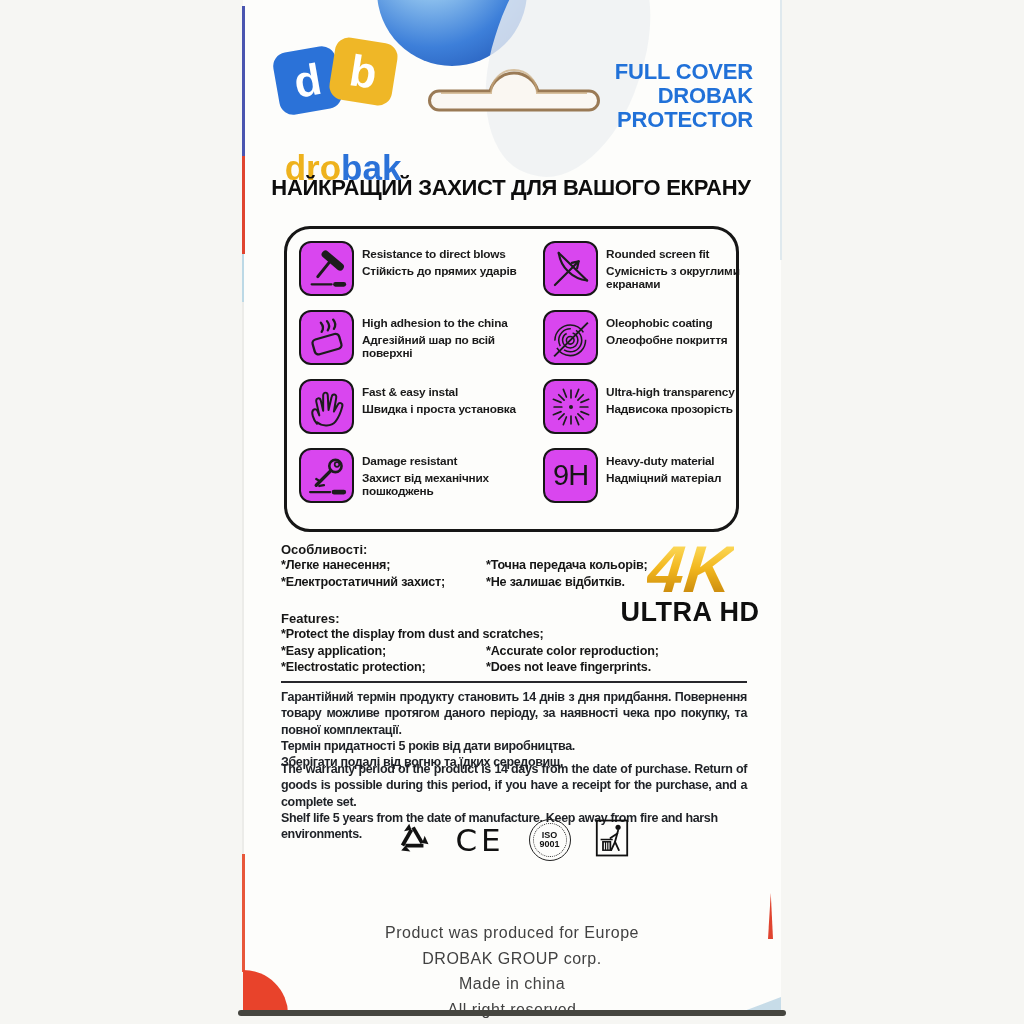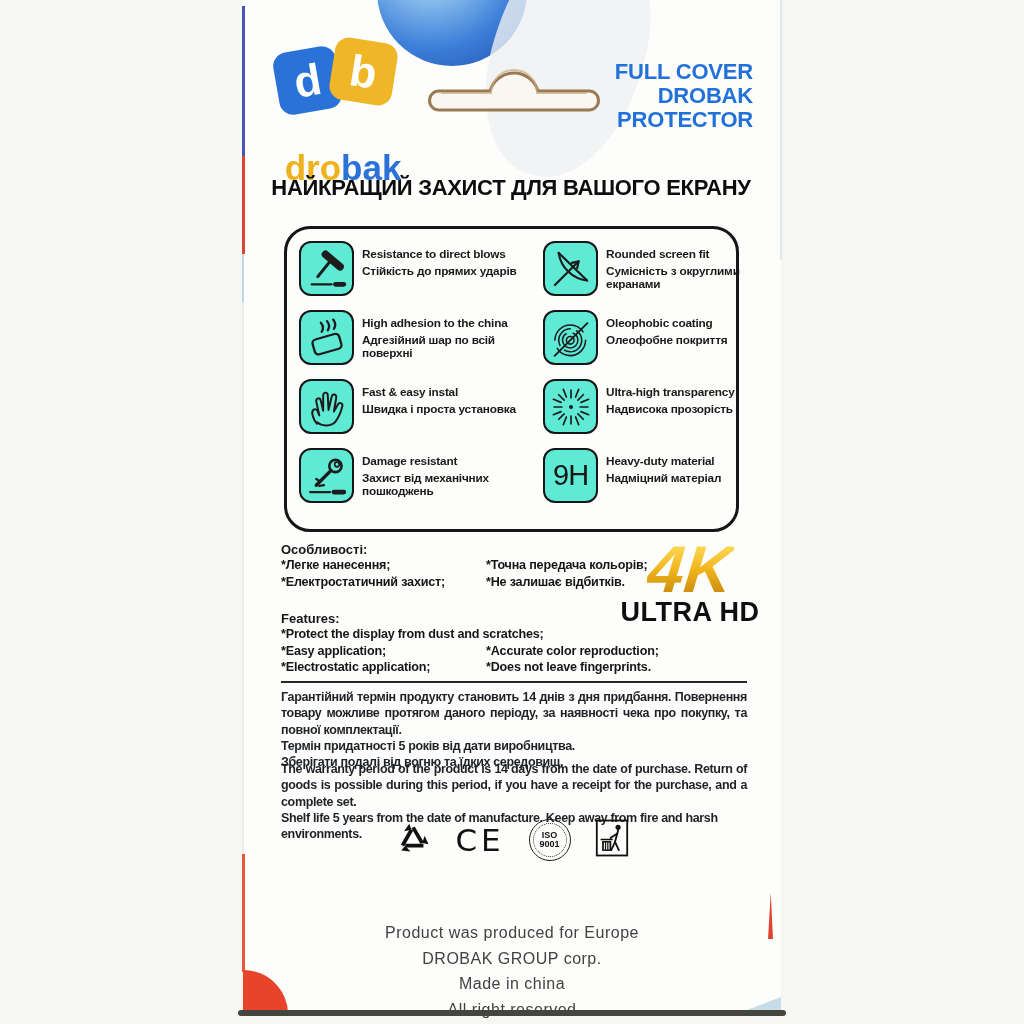--- a/index.html
+++ b/index.html
@@ -29,21 +29,21 @@
     font-size:22px;line-height:1.08;letter-spacing:-.2px;}
   
   #headline{position:absolute;left:18px;top:175px;width:500px;text-align:center;color:#0d0d0d;
     font-weight:700;font-size:22px;letter-spacing:-.3px;}
   
   #fbox{position:absolute;left:41px;top:226px;width:455px;height:306px;border:3px solid #161616;border-radius:26px;
     box-sizing:border-box;display:grid;grid-template-columns:52% 48%;grid-template-rows:repeat(4,1fr);grid-auto-flow:column;
     padding:12px 6px 12px 12px;column-gap:20px;}
   .fitem{display:flex;align-items:flex-start;}
   .ficon{flex:0 0 auto;width:55px;height:55px;border:2.6px solid #161616;border-radius:12px;box-sizing:border-box;
-    display:flex;align-items:center;justify-content:center;background:#5eead4;}
+    display:flex;align-items:center;justify-content:center;background:#d946ef;}
   .ficon svg{width:46px;height:46px;}
   .ftxt{margin-left:8px;padding-top:7px;color:#1a1a1a;}
   .ften{font-size:11.8px;font-weight:700;line-height:1.15;letter-spacing:-.2px;}
   .ftua{font-size:11.8px;font-weight:600;line-height:1.15;letter-spacing:-.2px;margin-top:3px;}
   .badge9h{font-size:29px;font-weight:400;color:#161616;letter-spacing:-1px;}
   
   .listsec{position:absolute;left:38px;width:470px;color:#161616;}
   #sec-ua{top:542px;}
   #sec-en{top:611px;}
   .listsec .hd{font-size:13px;font-weight:700;}
@@ -250,21 +250,21 @@
         <div class="ln">*Не залишає відбитків.</div>
       </div>
     </div>
 
     <div class="listsec" id="sec-en">
       <div class="hd">Features:</div>
       <div class="ln">*Protect the display from dust and scratches;</div>
       <div class="twocol">
         <div class="ln">*Easy application;</div>
         <div class="ln">*Accurate color reproduction;</div>
-        <div class="ln">*Electrostatic application;</div>
+        <div class="ln">*Electrostatic protection;</div>
         <div class="ln">*Does not leave fingerprints.</div>
       </div>
     </div>
 
     <div id="fourk">
       <div><span class="k4">4K</span></div>
       <div class="uhd">ULTRA HD</div>
     </div>
 
     <div id="sep"></div>

